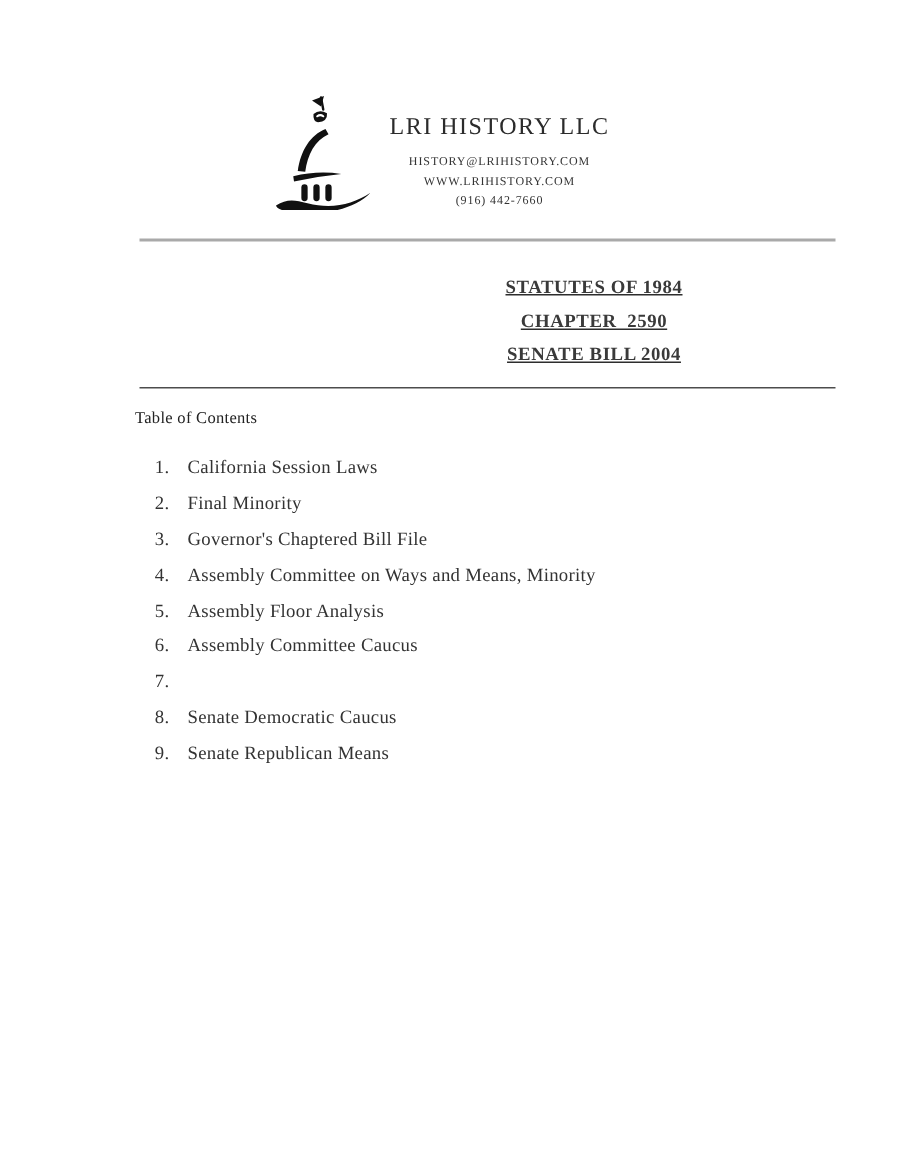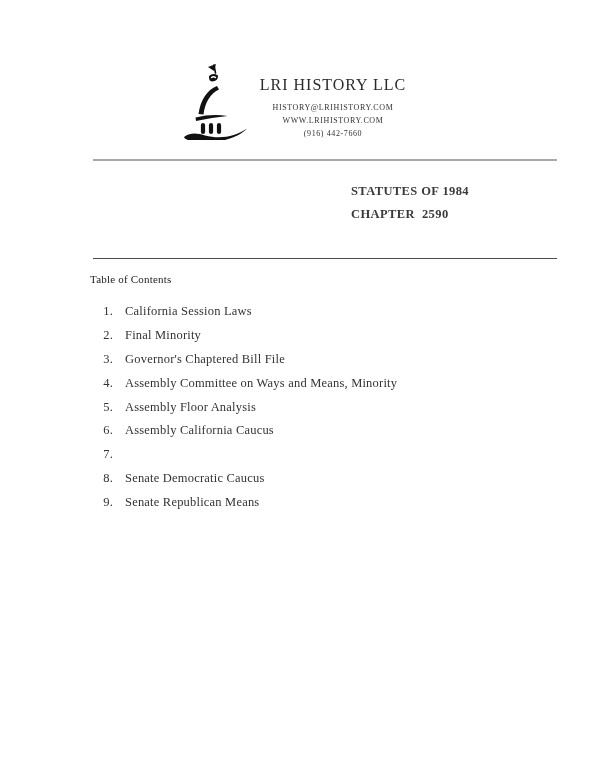--- a/index.html
+++ b/index.html
@@ -43,22 +43,23 @@
 
   
   .rule { position: absolute; left: 58px; width: 464px; }
   .rule-top { top: 159px; height: 2px; background: #a9a9a9; }
   .rule-bottom { top: 258px; height: 1px; background: #4d4d4d; }
 
   
   .statutes-block {
     position: absolute;
     top: 180px;
-    right: 96px;
-    text-align: left;
+    right: 110px;
+    text-align: center;
+    text-decoration: underline;
   }
   .statutes-line {
     font-weight: bold;
     font-size: 12.5px;
     letter-spacing: 0.4px;
     line-height: 22.5px;
     color: #3a3a3a;
     white-space: pre;
   }
 
@@ -122,20 +123,21 @@
       <div class="contact-line">WWW.LRIHISTORY.COM</div>
       <div class="contact-line">(916) 442-7660</div>
     </div>
   </div>
 
   <div class="rule rule-top"></div>
 
   <div class="statutes-block">
     <div class="statutes-line">STATUTES OF 1984</div>
     <div class="statutes-line">CHAPTER  2590</div>
+    <div class="statutes-line">SENATE BILL 2004</div>
   </div>
 
   <div class="rule rule-bottom"></div>
 
   <div class="toc-title">Table of Contents</div>
 
   <div class="toc-list">
     <div class="toc-item">
       <span class="toc-num">1.</span>
       <span class="toc-label">California Session Laws</span>
@@ -151,21 +153,21 @@
     <div class="toc-item">
       <span class="toc-num">4.</span>
       <span class="toc-label">Assembly Committee on Ways and Means, Minority</span>
     </div>
     <div class="toc-item">
       <span class="toc-num">5.</span>
       <span class="toc-label">Assembly Floor Analysis</span>
     </div>
     <div class="toc-item">
       <span class="toc-num">6.</span>
-      <span class="toc-label">Assembly California Caucus</span>
+      <span class="toc-label">Assembly Committee Caucus</span>
     </div>
     <div class="toc-item">
       <span class="toc-num">7.</span>
     </div>
     <div class="toc-item">
       <span class="toc-num">8.</span>
       <span class="toc-label">Senate Democratic Caucus</span>
     </div>
     <div class="toc-item">
       <span class="toc-num">9.</span>

